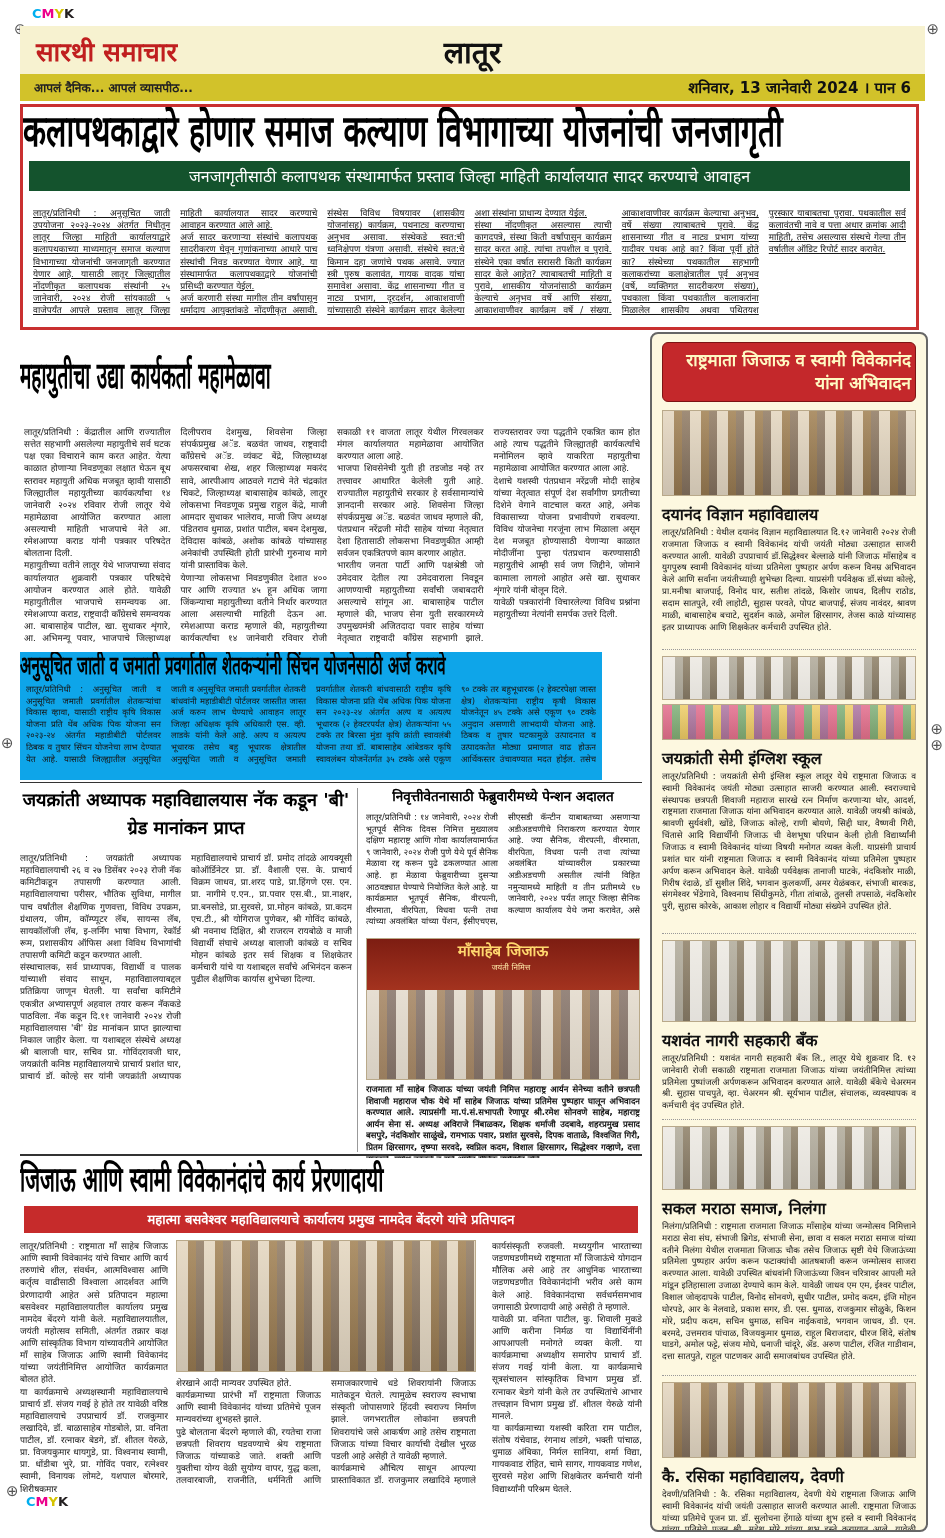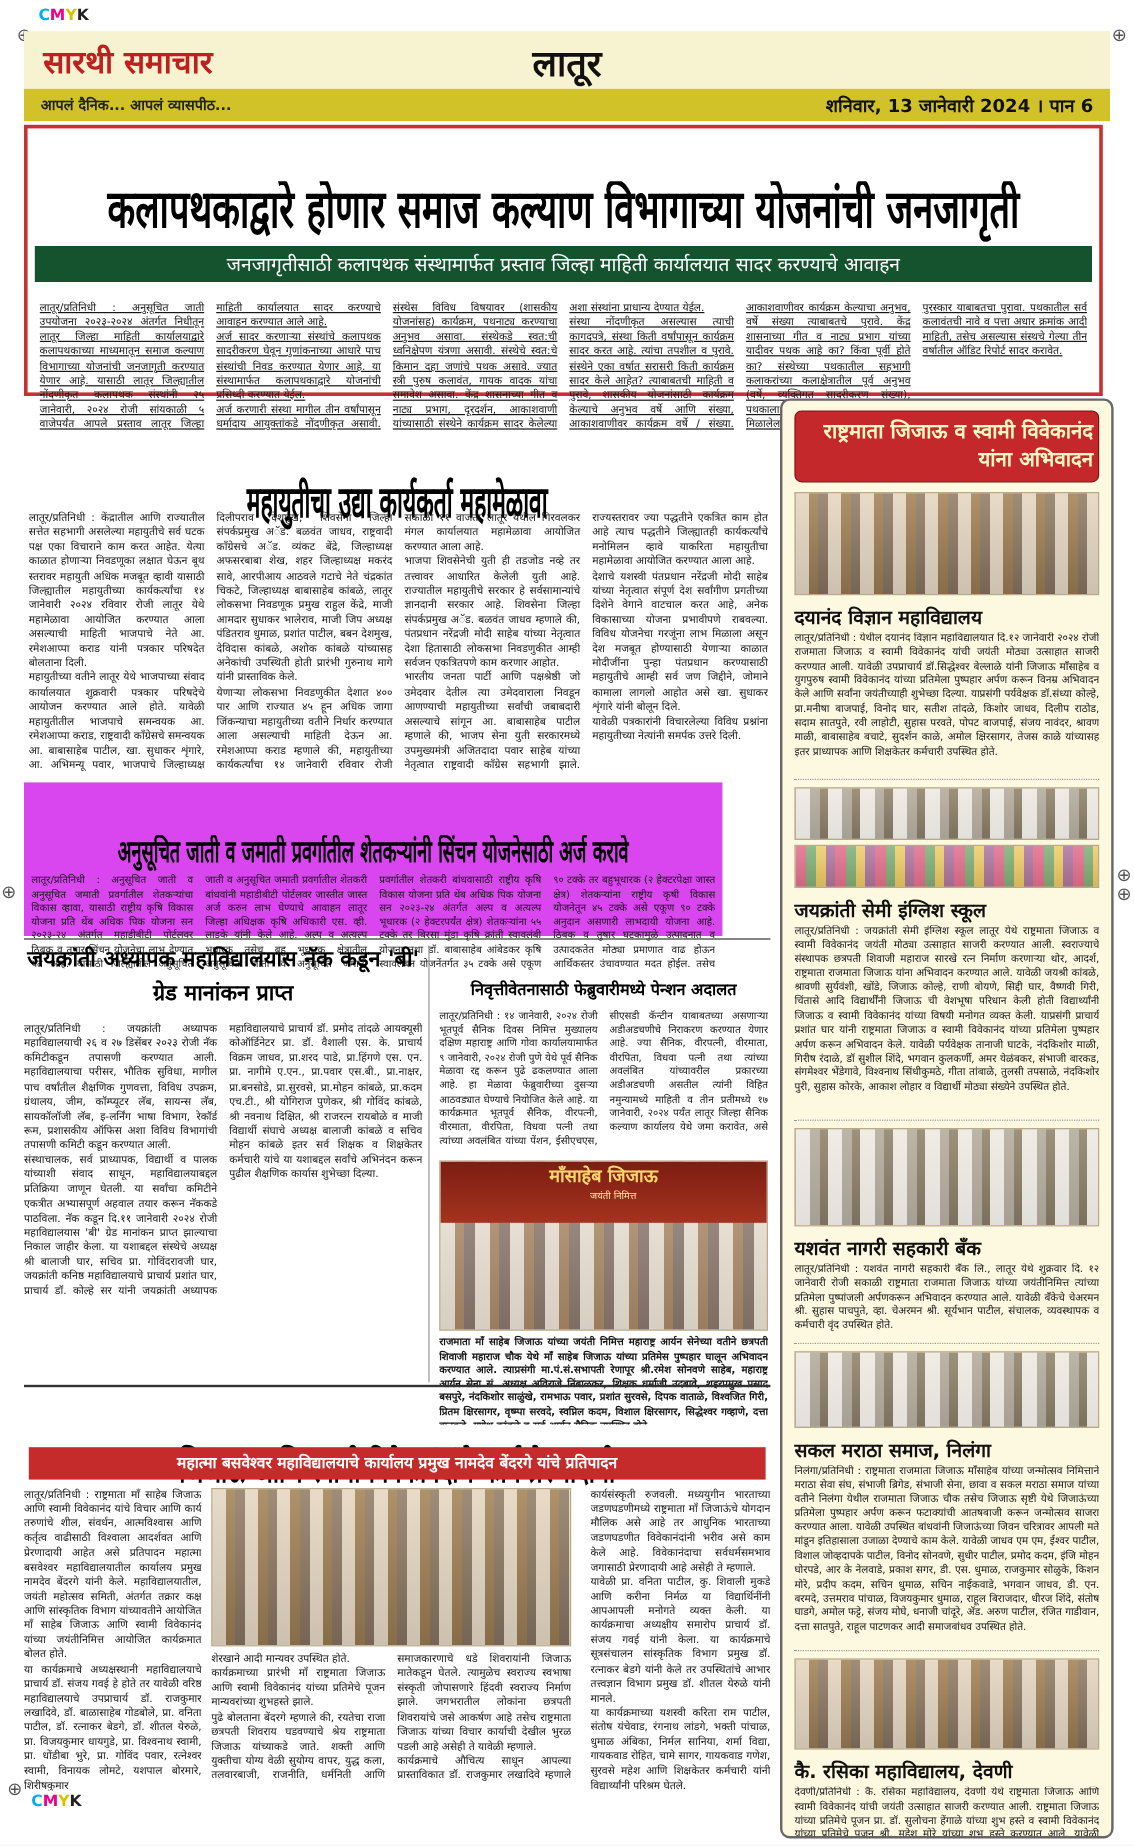--- a/index.html
+++ b/index.html
@@ -13,43 +13,43 @@
   .masthead-band{position:absolute;left:20px;top:26px;width:905px;height:48px;background:#f7f2d0;}
   .masthead{position:absolute;left:16px;top:7px;font-size:26px;font-weight:bold;color:#c01f1f;}
   .city{position:absolute;left:0;right:0;top:5px;text-align:center;font-size:30px;font-weight:bold;color:#111;}
   .date-strip{position:absolute;left:20px;top:74px;width:905px;height:27px;background:#d2c22a;}
   .tagline{position:absolute;left:14px;top:5px;font-size:12px;font-weight:bold;color:#222;}
   .dateline{position:absolute;right:14px;top:3px;font-size:15px;font-weight:bold;color:#111;}
   
   .jp{font-size:8.8px;line-height:1.38;text-align:justify;color:#161616;
       white-space:pre-line;overflow:hidden;}
   .cols{column-gap:10px;column-fill:auto;}
-  .dhead{font-weight:bold;color:#000;text-align:center;white-space:nowrap;overflow:hidden;margin-top:44px;}
+  .dhead{font-weight:bold;color:#000;white-space:nowrap;overflow:hidden;}
   .squash{display:inline-block;transform-origin:50% 55%;}
   
   .art1{position:absolute;left:20px;top:104px;width:899px;height:226px;border:3px solid #c93030;background:#fff;box-sizing:border-box;}
   .art1-head{height:52px;line-height:52px;font-size:30px;}
   .art1-sub{margin:2px 6px 0;background:#14532d;color:#fff;font-weight:normal;font-size:16px;
             text-align:center;padding:4px 2px;white-space:nowrap;overflow:hidden;}
   .art1-body{margin:16px 10px 0;height:118px;column-count:6;text-decoration:underline;}
   
   .art2-head{position:absolute;left:20px;top:336px;width:622px;height:86px;line-height:86px;font-size:19px;}
   .art2-body{position:absolute;left:24px;top:426px;width:616px;height:222px;column-count:4;}
   
-  .art3{position:absolute;left:20px;top:652px;width:582px;height:128px;background:#d946ef;}
+  .art3{position:absolute;left:20px;top:652px;width:582px;height:128px;background:#0ea5e9;}
   .art3-head{height:30px;line-height:30px;font-size:15px;}
   .art3-body{margin:2px 6px 0;height:92px;column-count:4;font-size:8.4px;}
   .hr{position:absolute;border-top:1.5px solid #333;}
   
   .nack{position:absolute;left:20px;top:786px;width:332px;}
   .nack-head{font-size:18px;font-weight:bold;text-align:center;line-height:1.55;height:60px;overflow:hidden;}
   .nack-photo{margin-top:4px;height:66px;}
   .nack-body{margin-top:6px;height:232px;column-count:2;}
   .vrule{position:absolute;left:357px;top:788px;height:364px;border-left:1px solid #999;}
-  .pension{position:absolute;left:366px;top:813px;width:274px;}
+  .pension{position:absolute;left:366px;top:784px;width:274px;}
   .pension-head{font-size:13.5px;font-weight:bold;text-align:center;white-space:nowrap;overflow:hidden;height:24px;line-height:24px;}
   .pension-body{margin-top:4px;height:122px;column-count:2;font-size:8.4px;}
   .pension-photo{margin-top:4px;height:140px;}
   .pension-caption{margin-top:4px;height:74px;font-weight:bold;font-size:8.4px;}
   
   .bot-head{position:absolute;left:20px;top:1158px;width:622px;height:46px;line-height:46px;font-size:20px;}
   .bot-sub{position:absolute;left:24px;top:1206px;width:614px;height:27px;background:#c62b2b;color:#fff;
            font-weight:bold;font-size:13px;text-align:center;line-height:27px;white-space:nowrap;overflow:hidden;}
   .bot-body{position:absolute;left:20px;top:1240px;width:622px;height:252px;}
   .bot-col1{position:absolute;left:0;top:0;width:148px;height:252px;}

